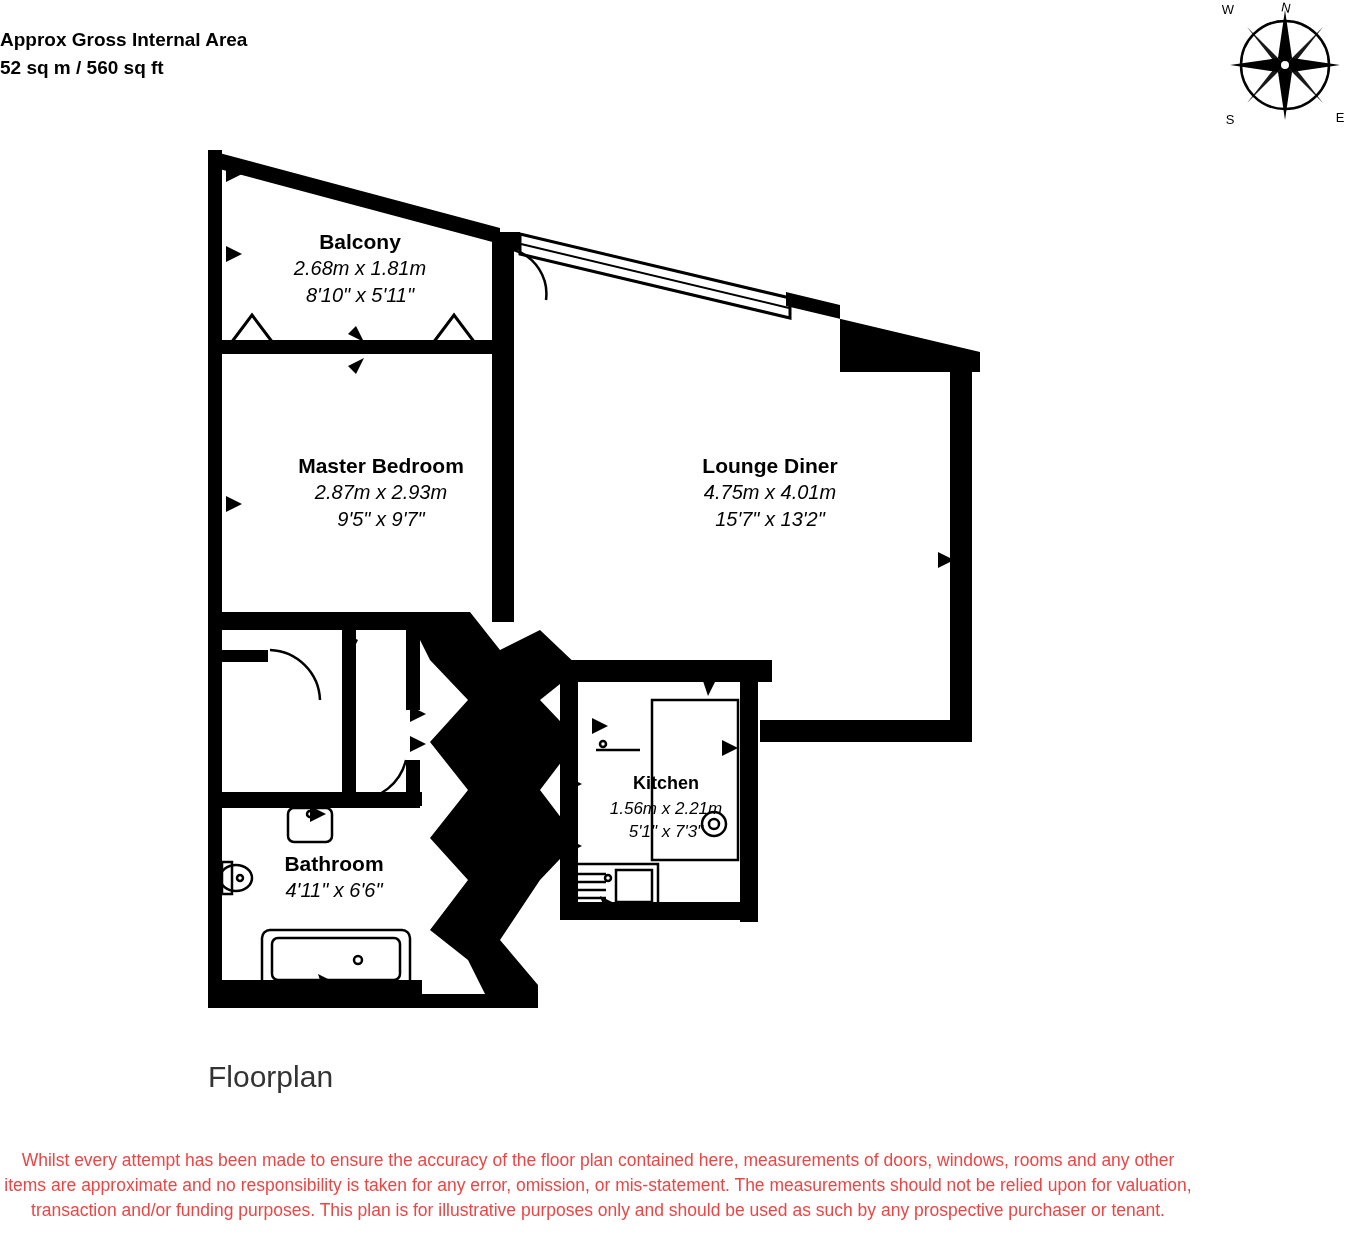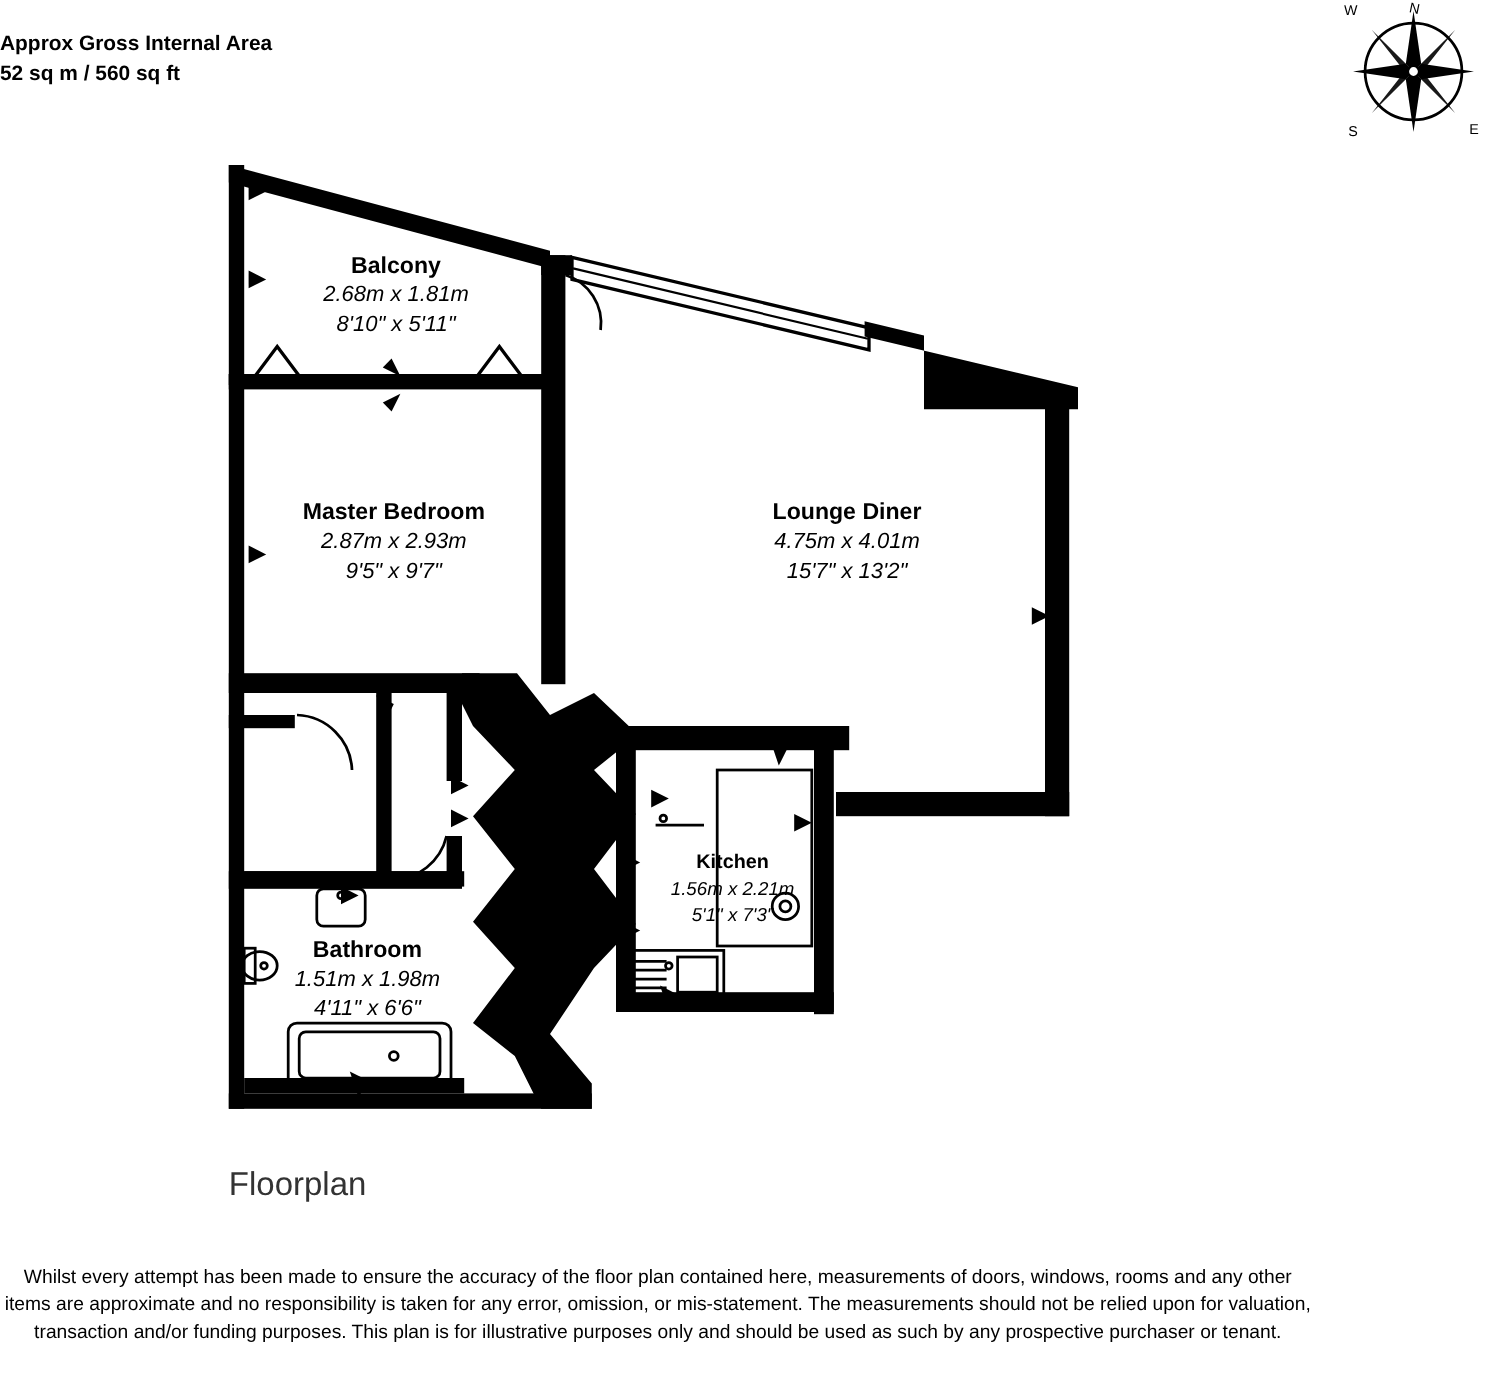--- a/index.html
+++ b/index.html
@@ -65,21 +65,21 @@
     font-size: 21px;
   }
   .room-label .dim {
     font-size: 20px;
     font-style: italic;
   }
   .room-label.small .name { font-size: 18px; }
   .room-label.small .dim { font-size: 17px; line-height: 23px; }
 
   #label-balcony { left: 198px; top: 212px; width: 324px; margin-top: 16px; }
-  #label-master  { left: 148px; top: 452px; width: 420px; }
+  #label-master  { left: 171px; top: 452px; width: 420px; }
   #label-lounge  { left: 560px; top: 452px; width: 420px; }
   #label-kitchen { left: 535px; top: 770px; width: 262px; }
   #label-bath    { left: 159px; top: 850px; width: 350px; }
 
   
   .caption {
     position: absolute;
     left: 208px;
     top: 1060px;
     font-size: 30px;
@@ -88,21 +88,21 @@
 
   
   .disclaimer {
     position: absolute;
     left: 0;
     top: 1148px;
     width: 1196px;
     text-align: center;
     font-size: 17.5px;
     line-height: 25px;
-    color: #000000;
+    color: #ef4444;
   }
 </style>
 </head>
 <body>
 
 <div class="page">
 
   <div class="header">
     <div>Approx Gross Internal Area</div>
     <div>52 sq m / 560 sq ft</div>
@@ -278,21 +278,20 @@
   </div>
 
   <div class="room-label small" id="label-kitchen">
     <div class="name">Kitchen</div>
     <div class="dim">1.56m x 2.21m</div>
     <div class="dim">5'1" x 7'3"</div>
   </div>
 
   <div class="room-label" id="label-bath">
     <div class="name">Bathroom</div>
-    <div class="dim">1.51m x 1.98m</div>
     <div class="dim">4'11" x 6'6"</div>
   </div>
 
   <div class="caption">Floorplan</div>
 
   <div class="disclaimer">Whilst every attempt has been made to ensure the accuracy of the floor plan contained here, measurements of doors, windows, rooms and any other items are approximate and no responsibility is taken for any error, omission, or mis-statement. The measurements should not be relied upon for valuation, transaction and/or funding purposes. This plan is for illustrative purposes only and should be used as such by any prospective purchaser or tenant.</div>
 
 </div>
 
 </body></html>

